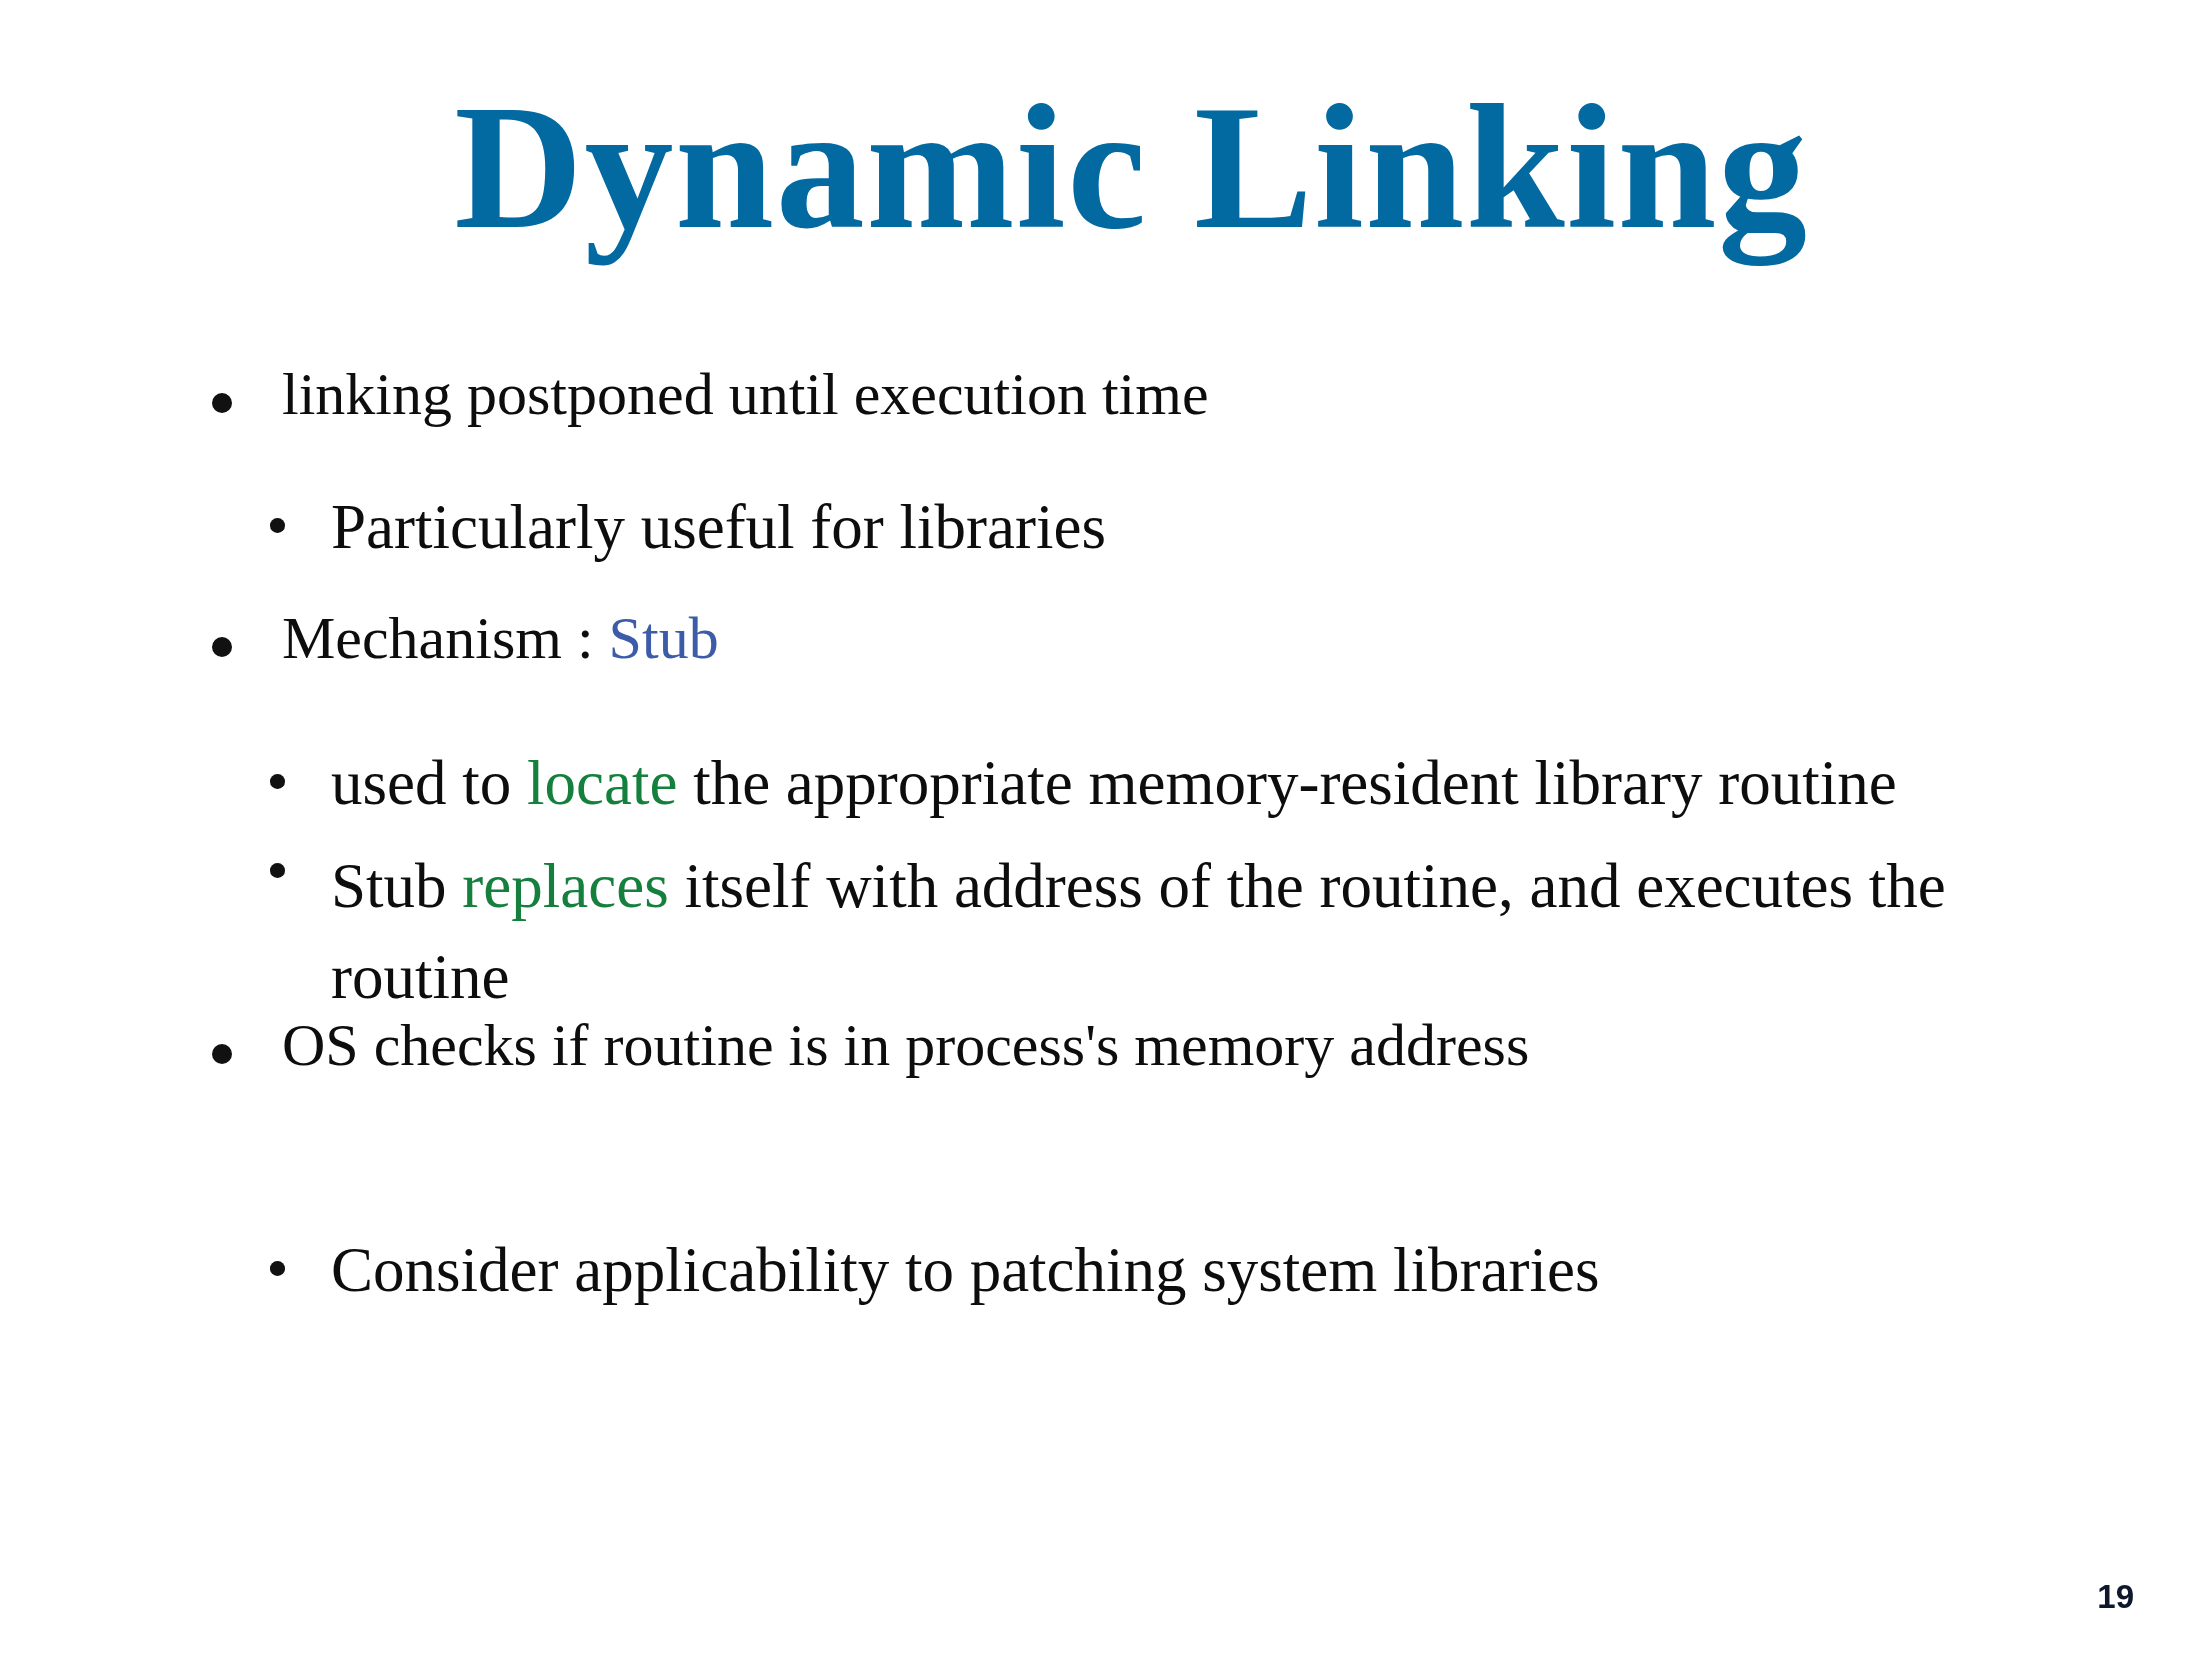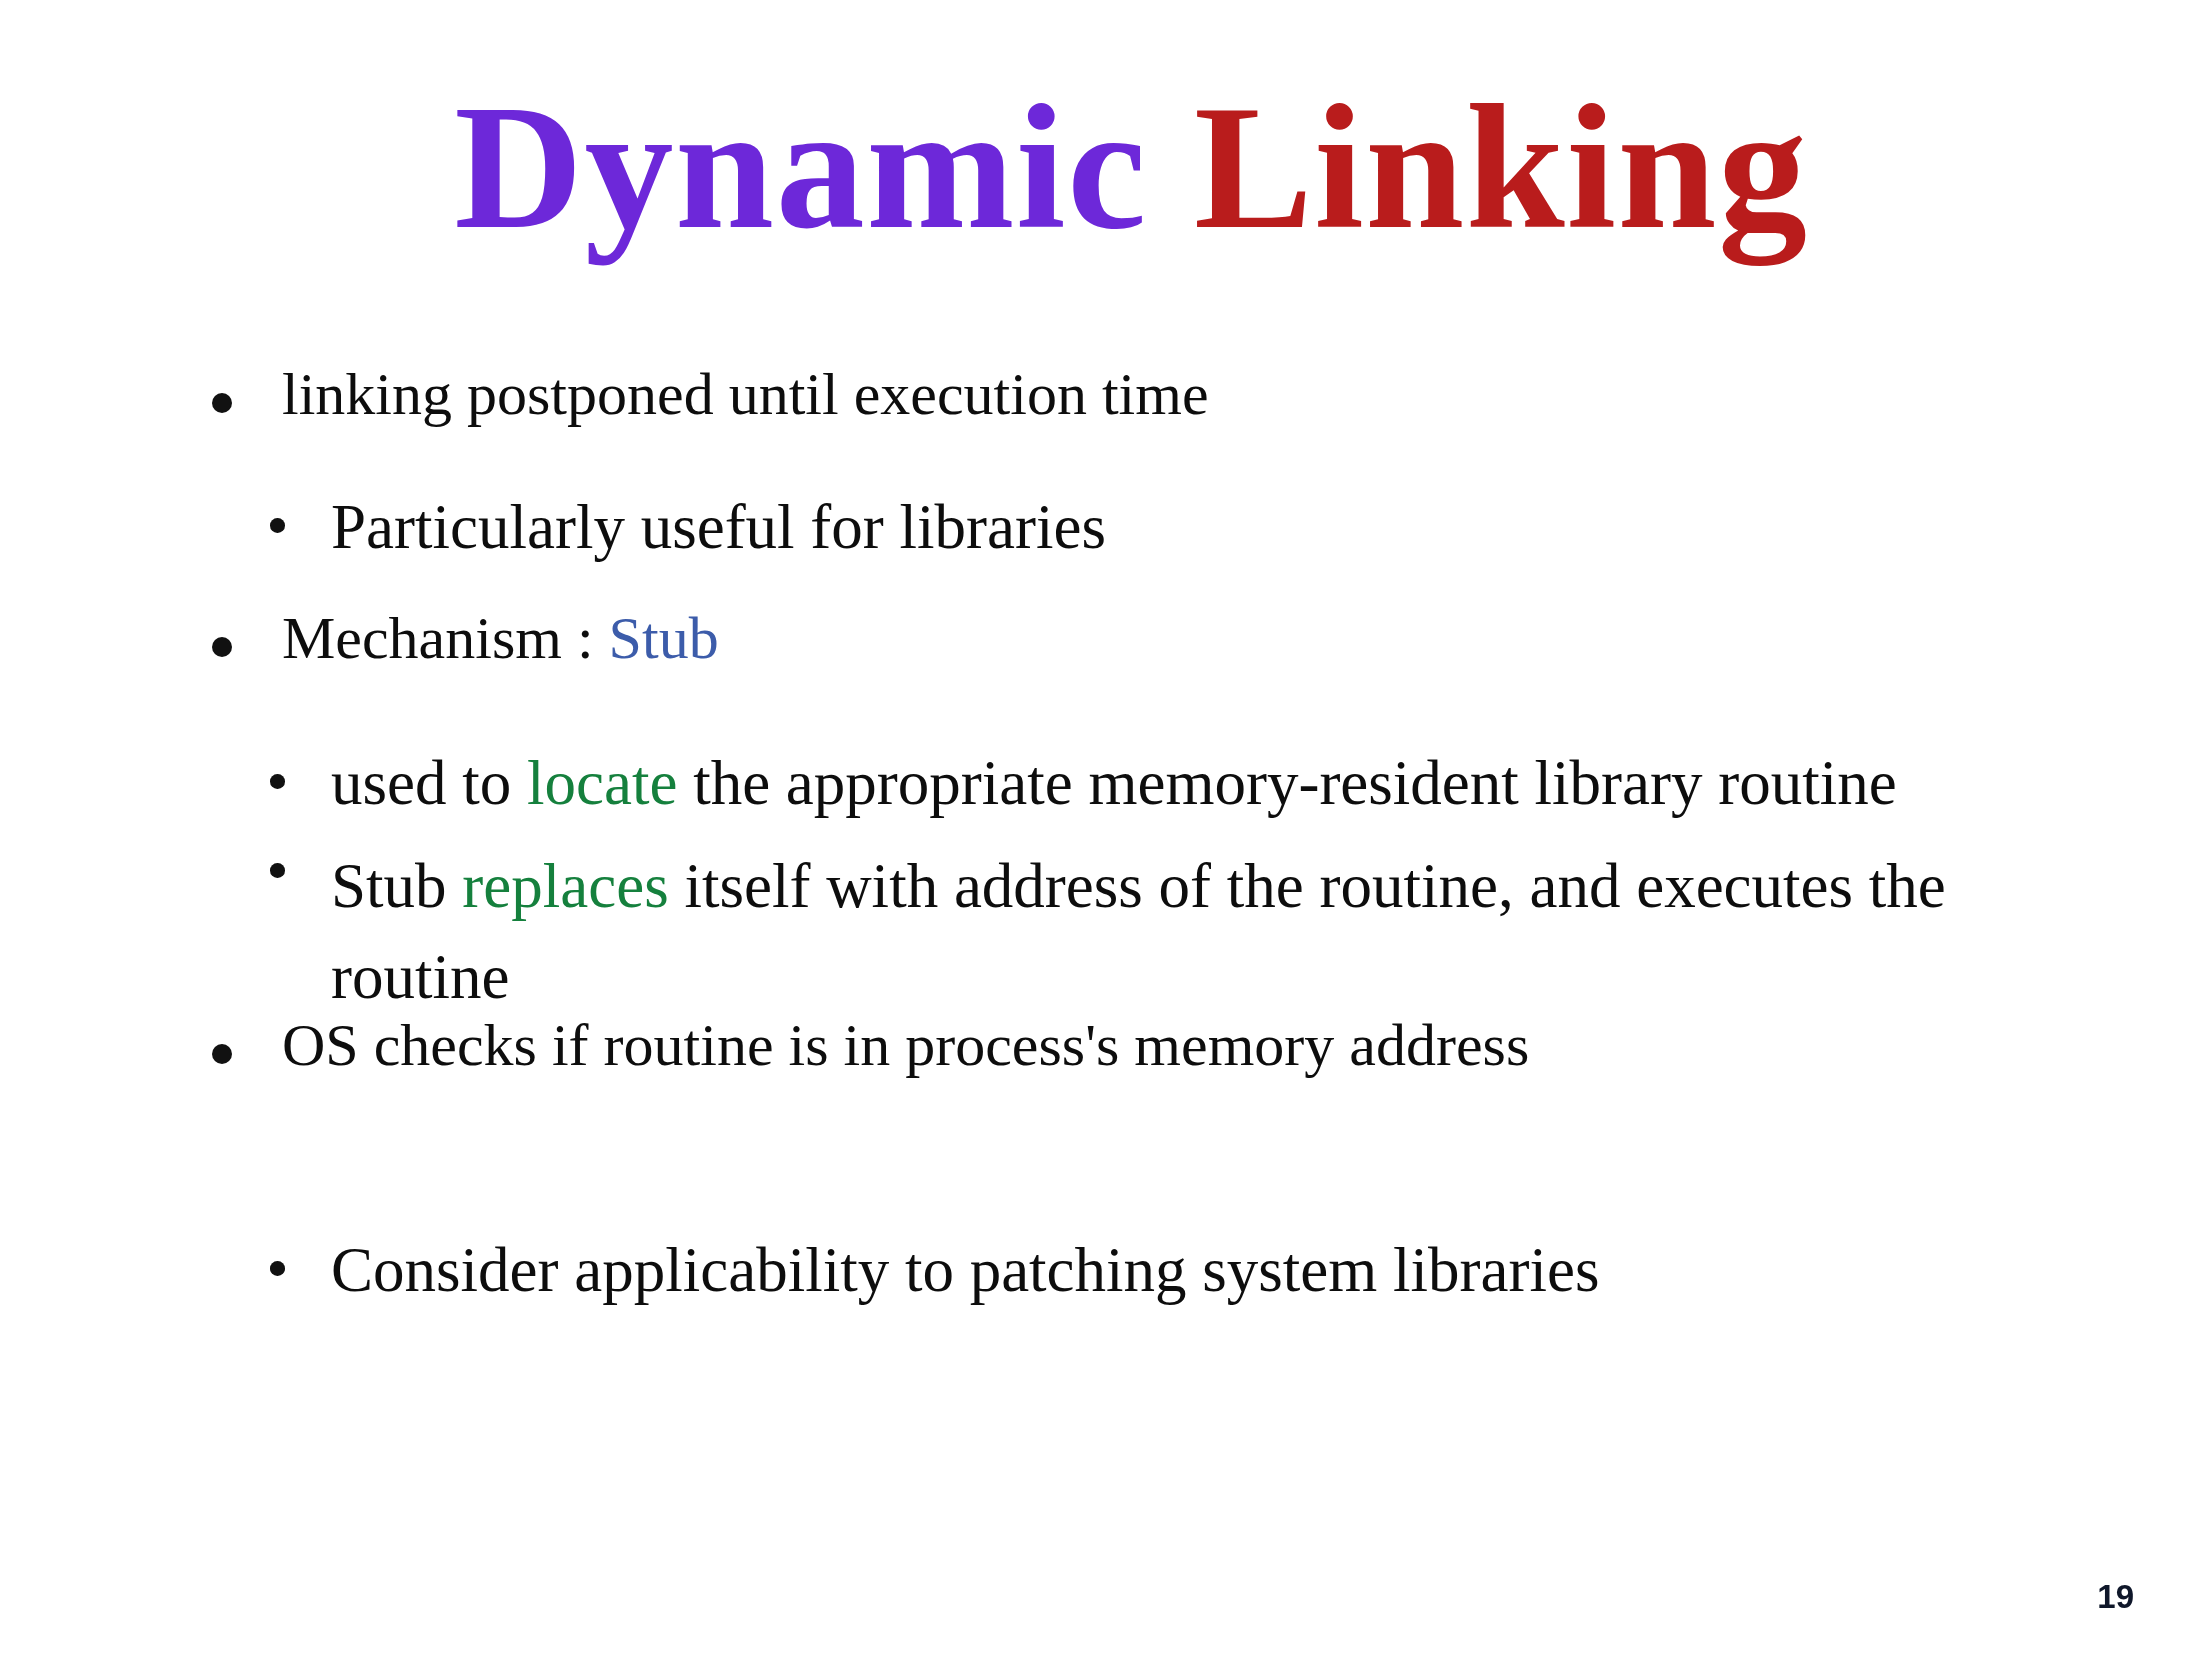--- a/index.html
+++ b/index.html
@@ -26,22 +26,22 @@
     font-size: 178px;
     font-weight: bold;
     line-height: 1;
     letter-spacing: 1.6px;
     white-space: nowrap;
   }
   .title-inner {
     position: relative;
     left: 29px;
   }
-  .t-black { color: #6d28d9; }
-  .t-red   { color: #b91c1c; font-family: Liberation Serif, serif; }
+  .t-black { color: #0369a1; }
+  .t-red   { color: #0369a1; font-family: Liberation Serif, serif; }
 
   .row {
     position: absolute;
     line-height: 1;
     white-space: nowrap;
   }
   .row .txt { position: relative; }
   .dot {
     position: absolute;
     left: 0;

